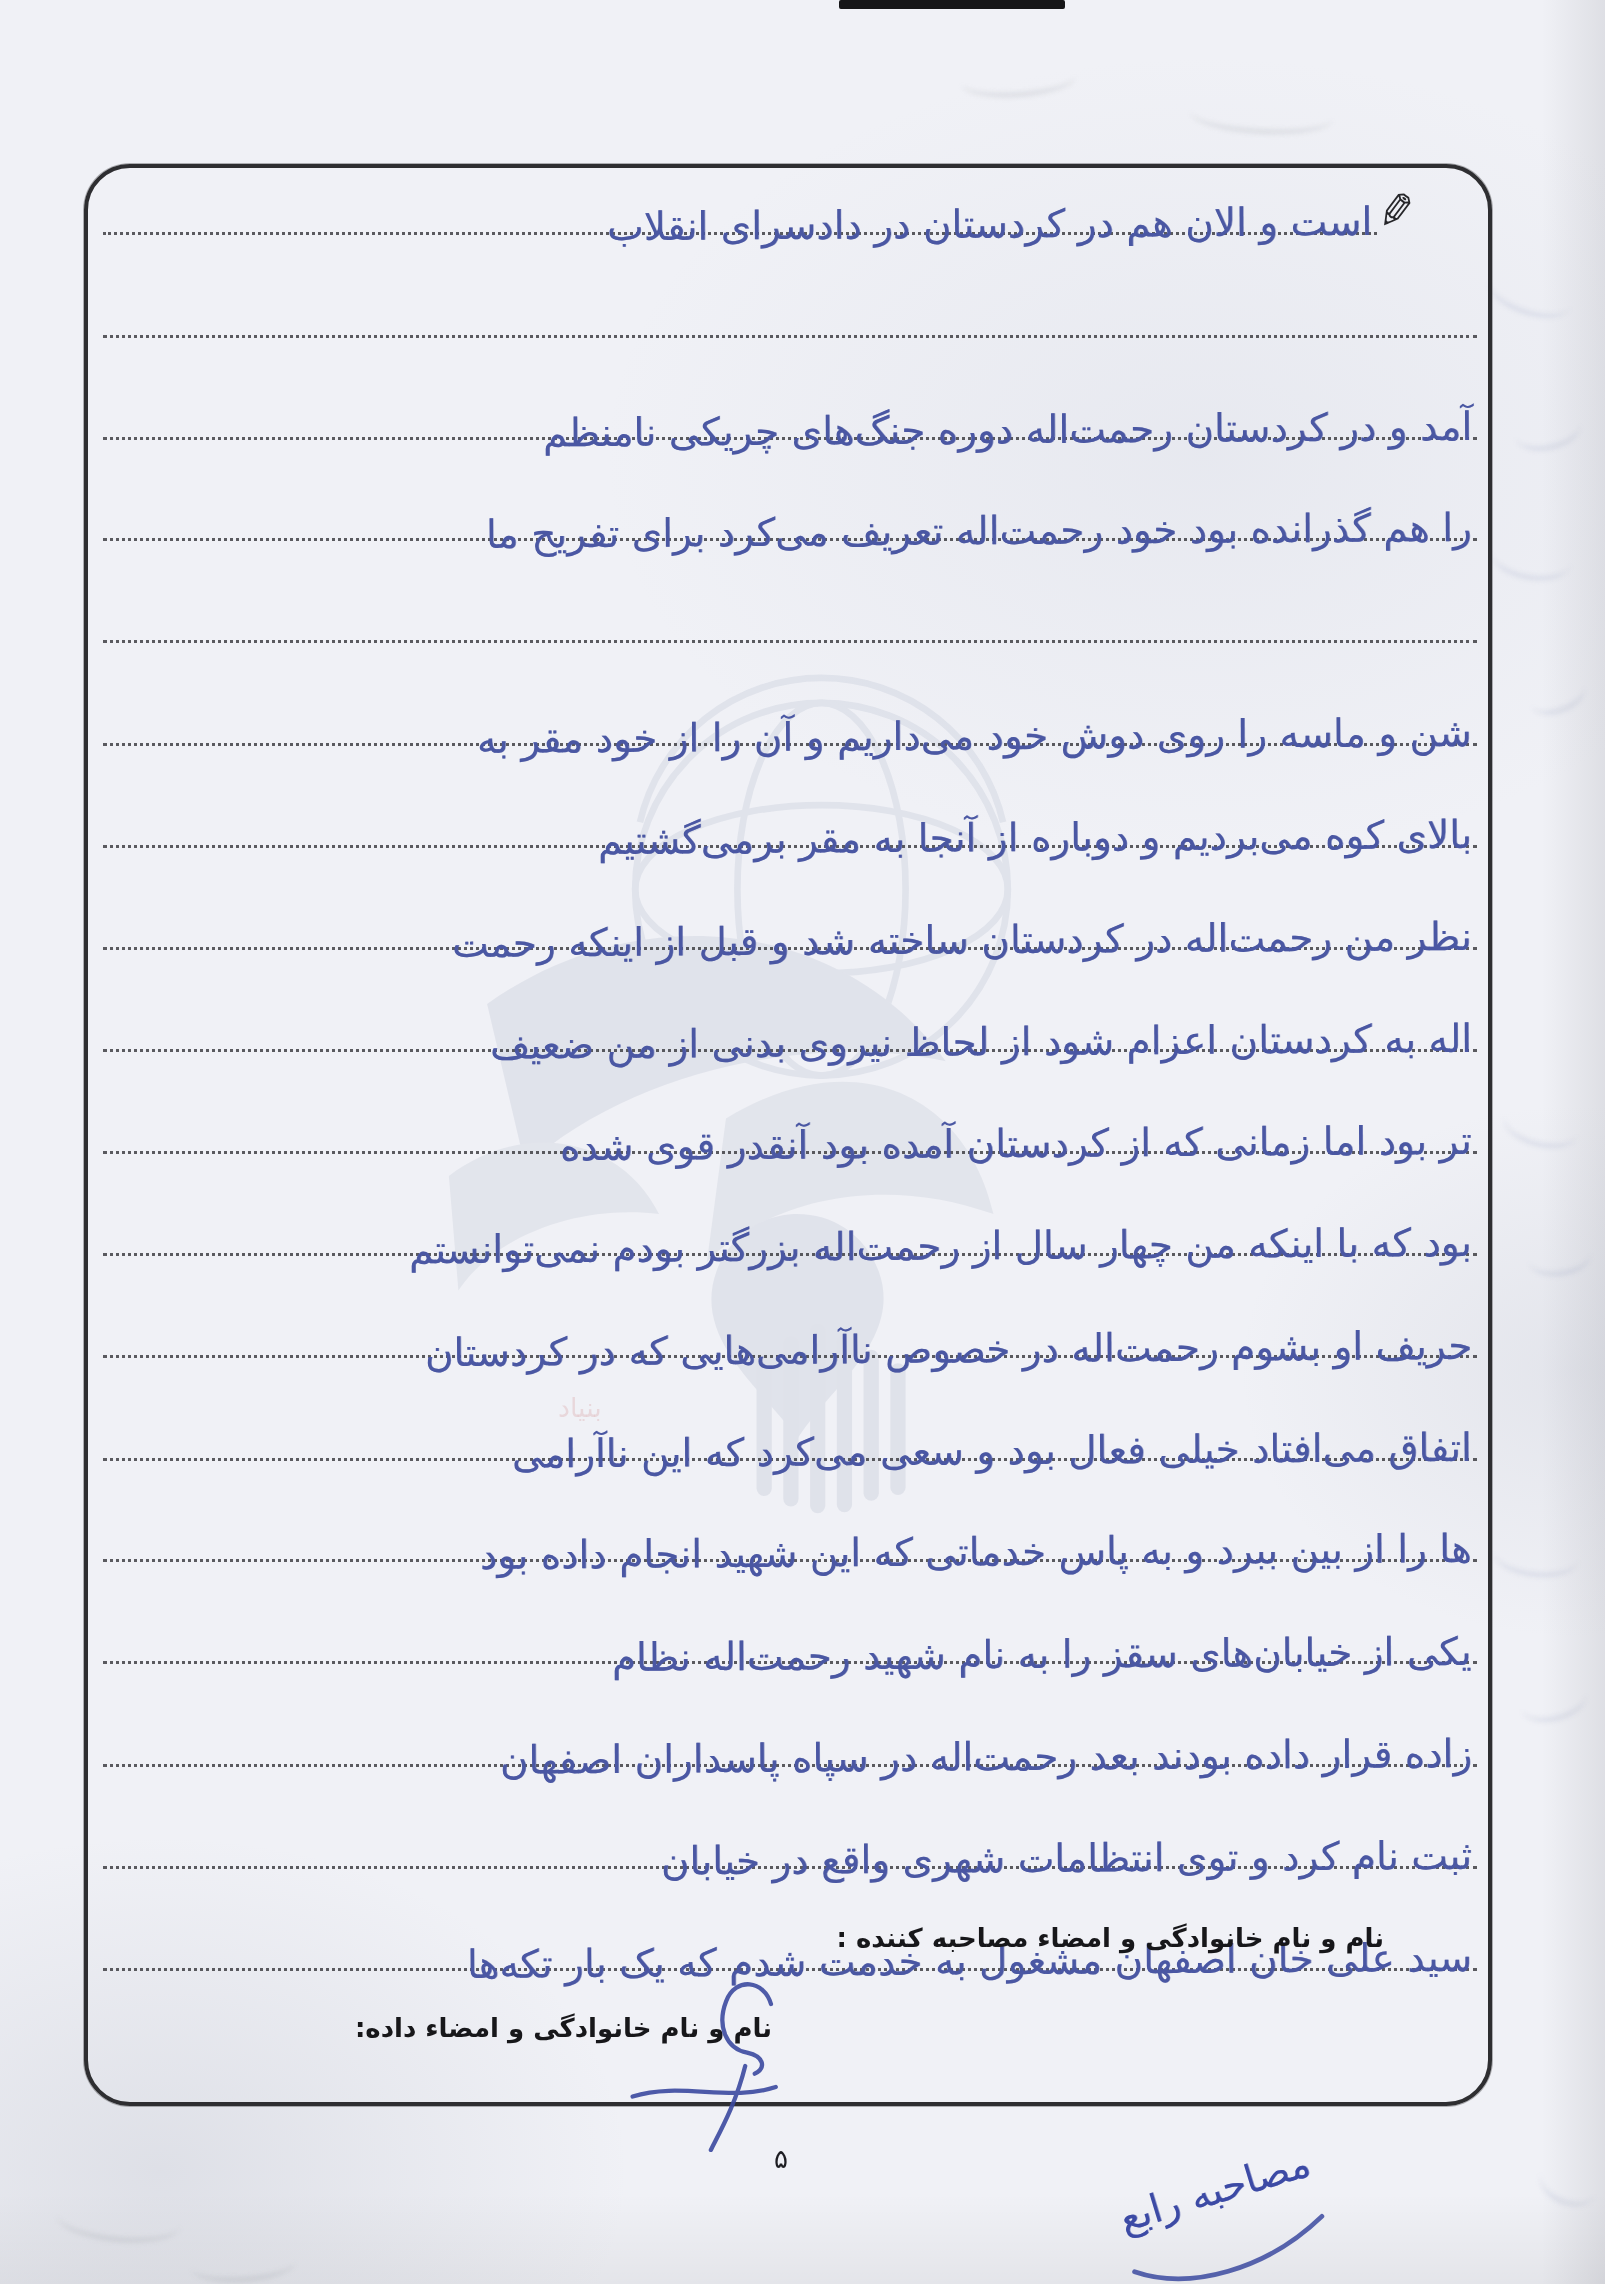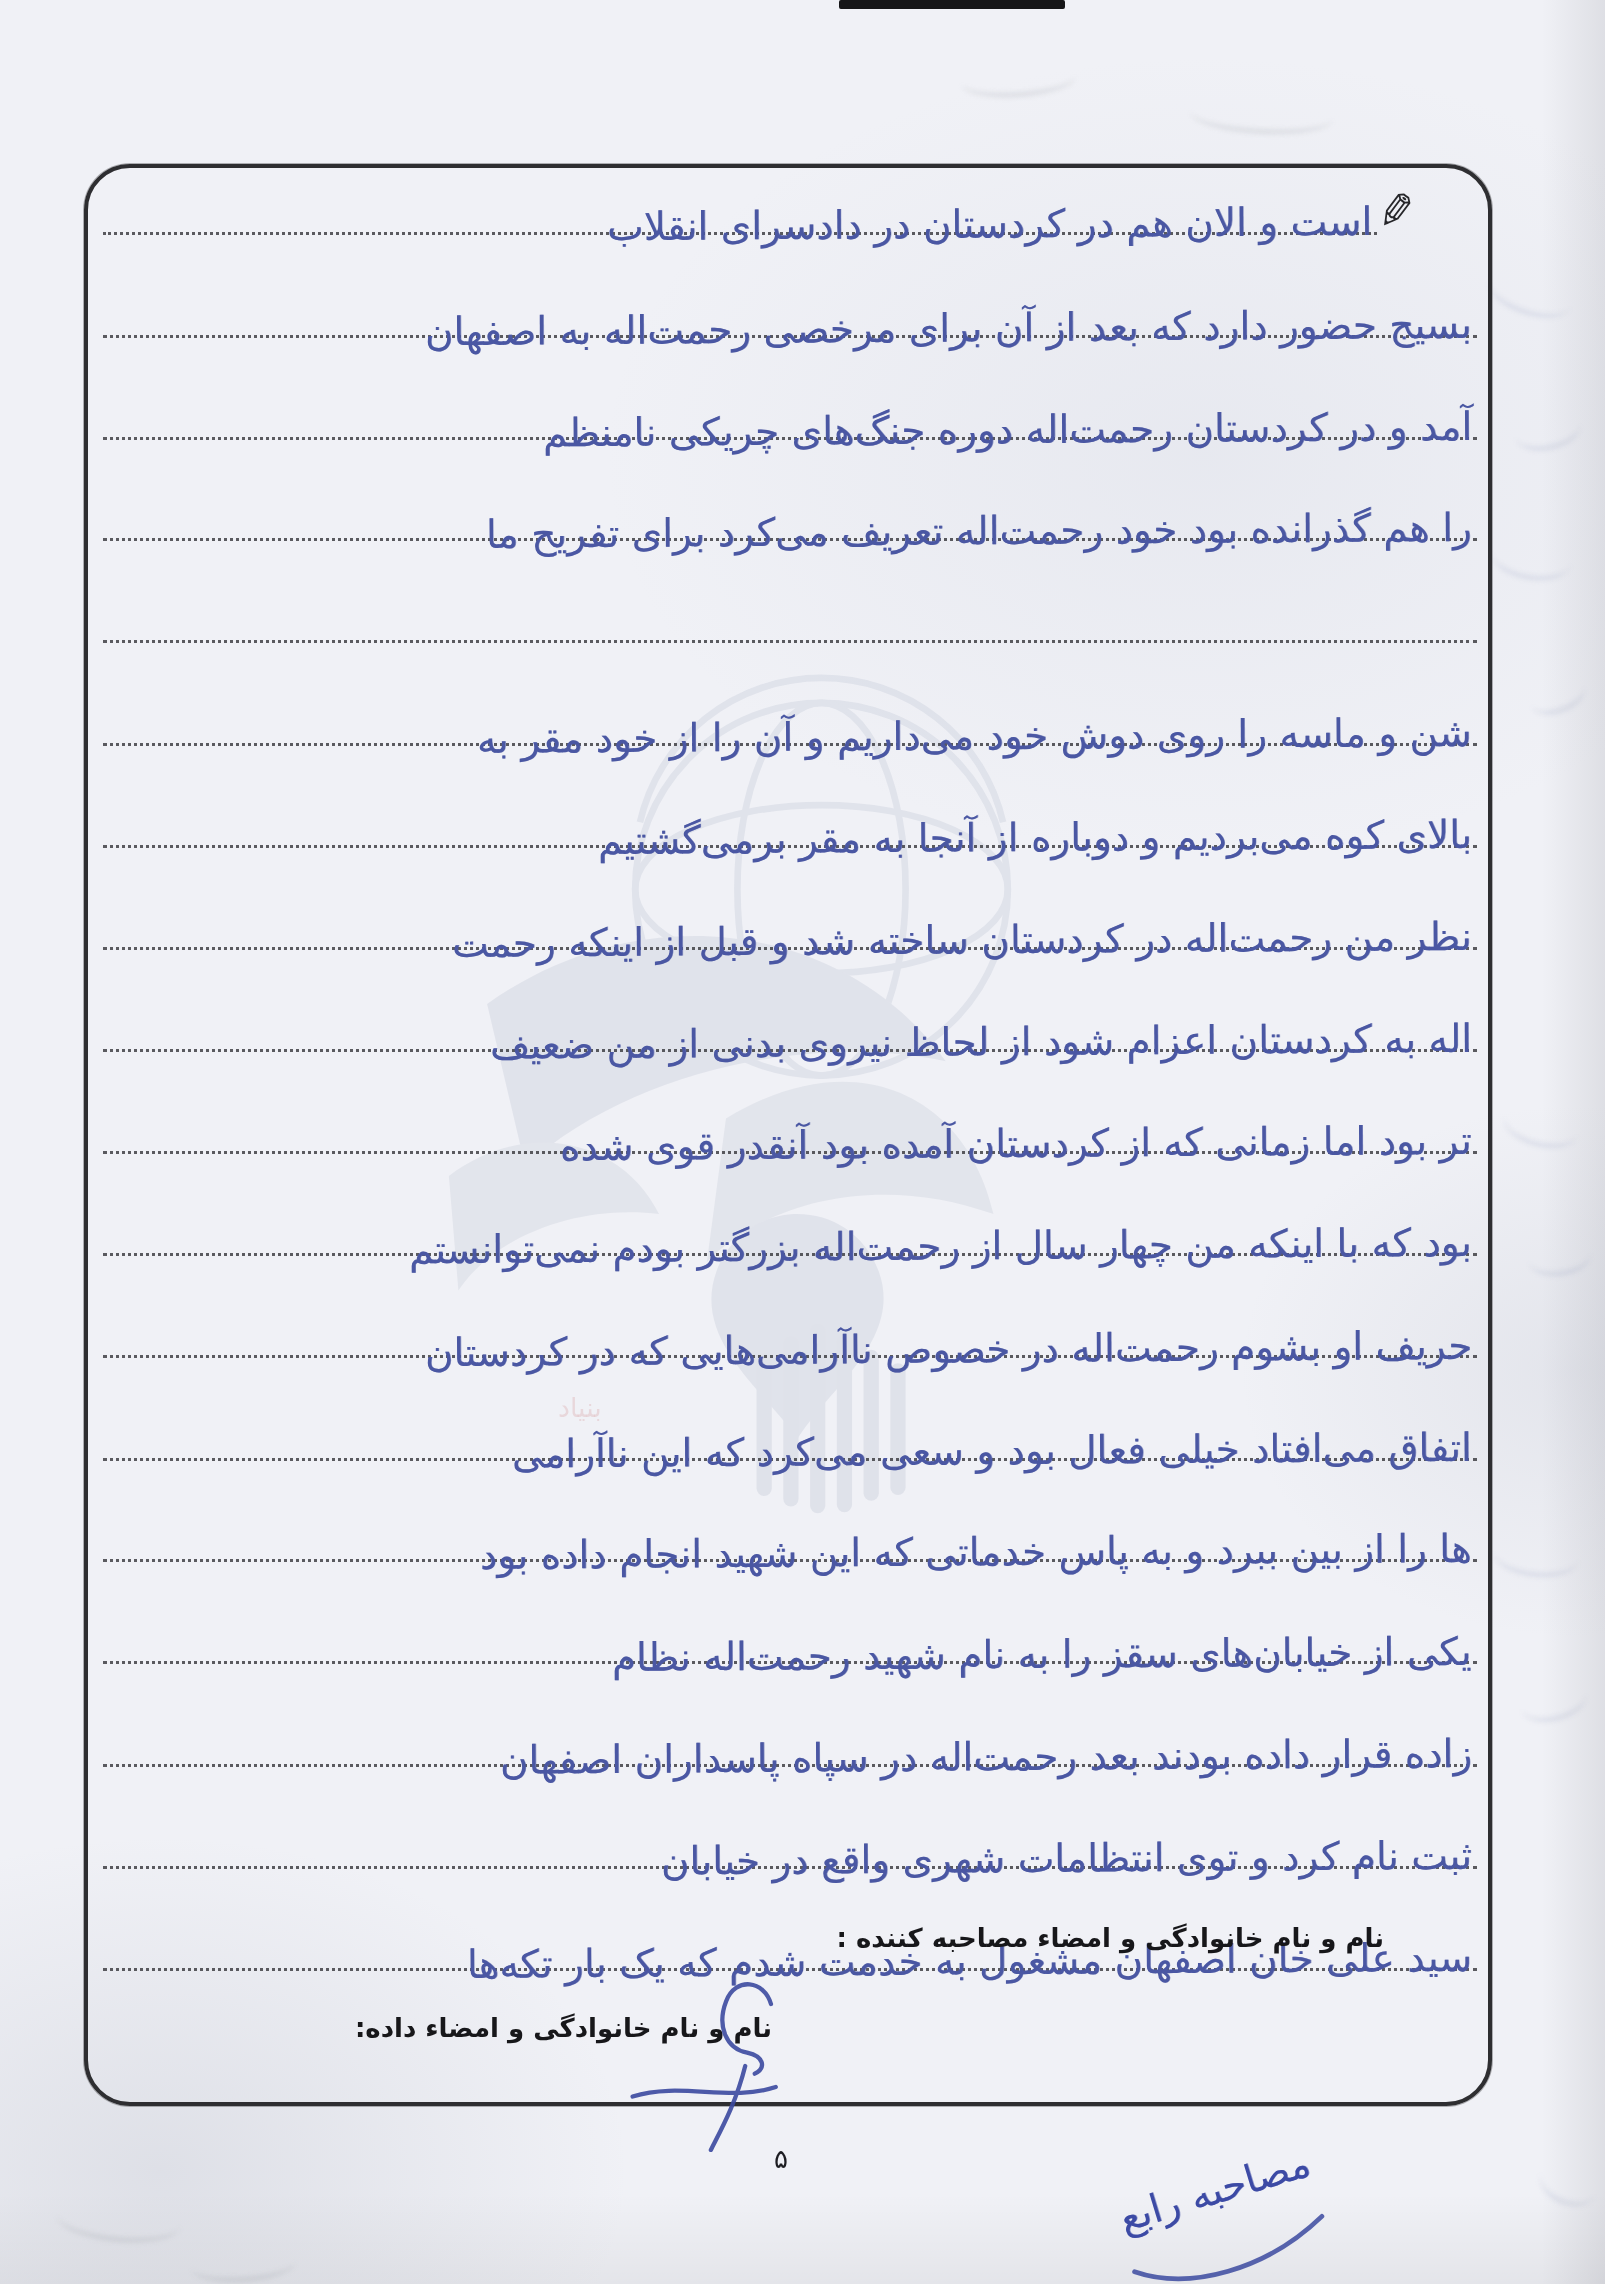--- a/index.html
+++ b/index.html
@@ -119,23 +119,20 @@
   <div class="dotline" style="top:1458px;"></div>
   <div class="dotline" style="top:1559px;"></div>
   <div class="dotline" style="top:1661px;"></div>
   <div class="dotline" style="top:1764px;"></div>
   <div class="dotline" style="top:1866px;"></div>
   <div class="dotline" style="top:1968px;"></div>
 
   <div class="hw-row" style="top:163px;right:234px;">
       <span class="hw">است و الان هم در کردستان در دادسرای انقلاب</span>
     </div>
-  <div class="hw-row" style="top:266px;">
-      <span class="hw">بسیج حضور دارد که بعد از آن برای مرخصی رحمت‌اله به اصفهان</span>
-    </div>
   <div class="hw-row" style="top:368px;">
       <span class="hw">آمد و در کردستان رحمت‌اله دوره جنگ‌های چریکی نامنظم</span>
     </div>
   <div class="hw-row" style="top:469px;text-align:right;">
       <span class="hw">را هم گذرانده بود خود رحمت‌اله تعریف می‌کرد برای تفریح ما</span>
     </div>
   <div class="hw-row" style="top:674px;">
       <span class="hw">شن و ماسه را روی دوش خود می‌داریم و آن را از خود مقر به</span>
     </div>
   <div class="hw-row" style="top:776px;">

